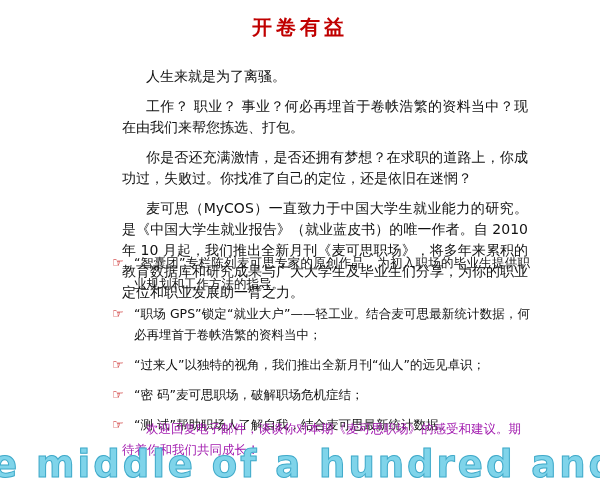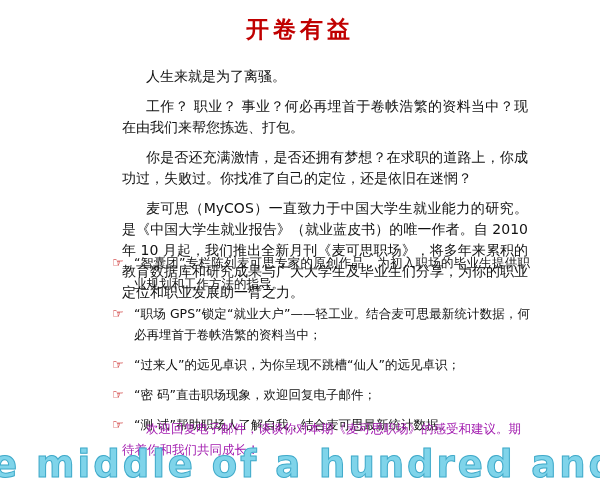--- a/index.html
+++ b/index.html
@@ -23,21 +23,21 @@
     background: #ffffff;
   }
   .title {
     position: absolute;
     left: 0;
     top: 14px;
     width: 600px;
     text-align: center;
     color: #c00000;
     font-family: "DejaVu Sans", "Liberation Sans", sans-serif;
-    font-size: 23px;
+    font-size: 20px;
     font-weight: bold;
     letter-spacing: 4px;
   }
   .body-text {
     position: absolute;
     left: 122px;
     top: 66px;
     width: 406px;
     color: #111111;
     font-size: 14px;
@@ -125,25 +125,25 @@
     <div class="bullet-row">
       <span class="bullet-mark">☞</span>
       <span>“智囊团”专栏陈列麦可思专家的原创作品，为初入职场的毕业生提供职业规划和工作方法的指导。</span>
     </div>
     <div class="bullet-row">
       <span class="bullet-mark">☞</span>
       <span>“职场 GPS”锁定“就业大户”——轻工业。结合麦可思最新统计数据，何必再埋首于卷帙浩繁的资料当中；</span>
     </div>
     <div class="bullet-row">
       <span class="bullet-mark">☞</span>
-      <span>“过来人”的远见卓识，为你呈现不跳槽“仙人”的远见卓识；</span>
+      <span>“过来人”以独特的视角，我们推出全新月刊“仙人”的远见卓识；</span>
     </div>
     <div class="bullet-row">
       <span class="bullet-mark">☞</span>
-      <span>“密  码”直击职场现象，欢迎回复电子邮件；</span>
+      <span>“密  码”麦可思职场，破解职场危机症结；</span>
     </div>
     <div class="bullet-row">
       <span class="bullet-mark">☞</span>
       <span>“测  试”帮助职场人了解自我，结合麦可思最新统计数据。</span>
     </div>
   </div>
 
   <div class="closing">欢迎回复电子邮件，谈谈你对本期《麦可思职场》的感受和建议。期待着你和我们共同成长！</div>
 
   <div class="overlay-band">

